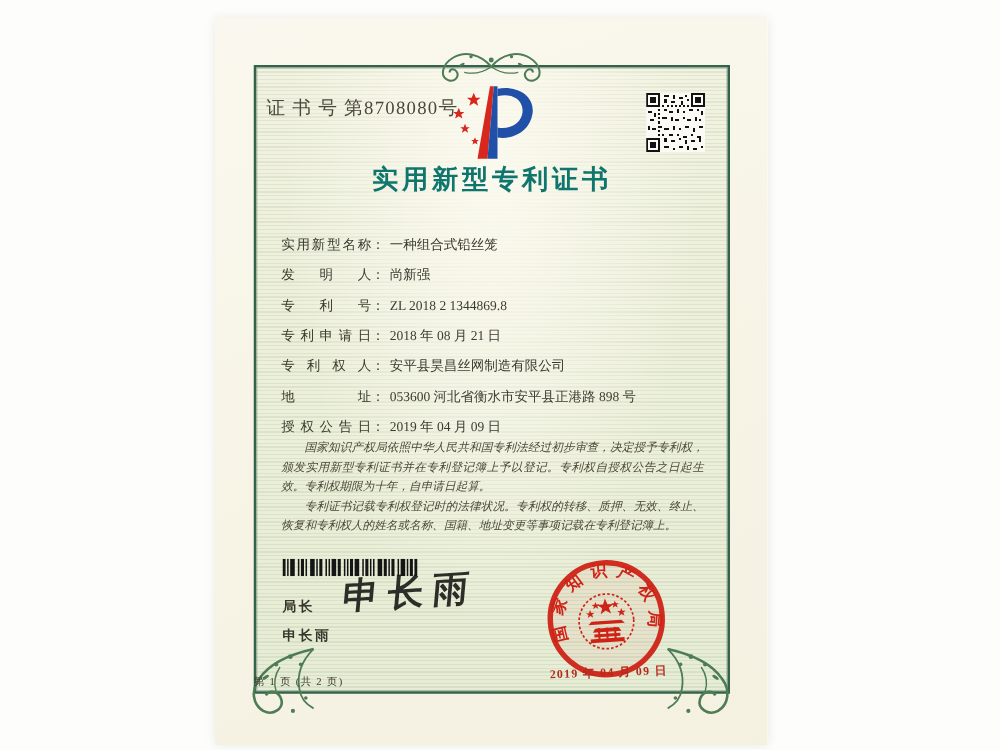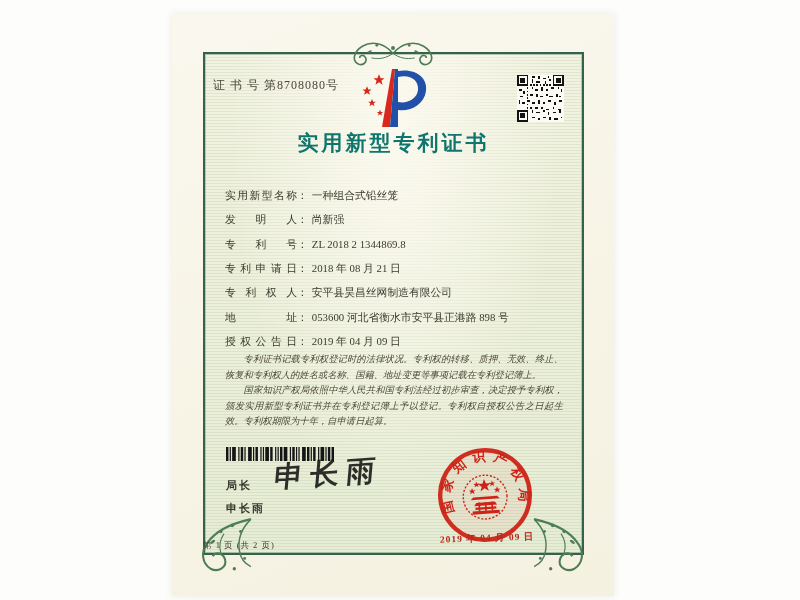--- a/index.html
+++ b/index.html
@@ -17,21 +17,21 @@
     border:2px solid #35624a;
     box-shadow:inset 0 0 0 1px rgba(53,98,74,.28);
     background:
       radial-gradient(ellipse at 50% 16%, rgba(252,250,240,.95) 0%, rgba(252,250,240,0) 62%),
       repeating-linear-gradient(0deg, rgba(104,148,110,.13) 0px, rgba(104,148,110,.13) 1px, rgba(0,0,0,0) 1px, rgba(0,0,0,0) 3px),
       linear-gradient(180deg,#f2f2e0 0%,#ecefd9 60%,#e7ecd4 100%);
   }
 
   .abs { position:absolute; }
 
-  .cert-number { left:213px; top:77px; font-size:12px; letter-spacing:1px; color:#4a483c; }
+  .cert-number { left:213px; top:77px; font-size:15px; letter-spacing:1px; color:#4a483c; }
 
   .doc-title {
     left:203px; top:129px; width:381px; text-align:center;
     font-size:21px; font-weight:700; letter-spacing:3px; color:#0f766e;
   }
 
   .row { position:absolute; left:225px; width:345px; font-size:10.8px; color:#3b3a2f; white-space:nowrap; }
   .flabel { display:inline-block; width:72px; text-align:justify; text-align-last:justify; }
   .fcolon { margin:0 1px 0 0; }
   .fval { margin-left:3px; }
@@ -187,22 +187,22 @@
     <span class="flabel">专利权人</span><span class="fcolon">：</span><span class="fval">安平县昊昌丝网制造有限公司</span>
   </div>
   <div class="row" style="top:311px">
     <span class="flabel">地址</span><span class="fcolon">：</span><span class="fval">053600 河北省衡水市安平县正港路 898 号</span>
   </div>
   <div class="row" style="top:335px">
     <span class="flabel">授权公告日</span><span class="fcolon">：</span><span class="fval">2019 年 04 月 09 日</span>
   </div>
 
   <div class="abs body-text">
+    <p>国家知识产权局依照中华人民共和国专利法经过初步审查，决定授予专利权，颁发实用新型专利证书并在专利登记簿上予以登记。专利权自授权公告之日起生效。专利权期限为十年，自申请日起算。</p>
     <p>专利证书记载专利权登记时的法律状况。专利权的转移、质押、无效、终止、恢复和专利权人的姓名或名称、国籍、地址变更等事项记载在专利登记簿上。</p>
-    <p>国家知识产权局依照中华人民共和国专利法经过初步审查，决定授予专利权，颁发实用新型专利证书并在专利登记簿上予以登记。专利权自授权公告之日起生效。专利权期限为十年，自申请日起算。</p>
   </div>
 
   <svg class="abs barcode" viewBox="0 0 88 14" preserveAspectRatio="none">
     <path fill="#151515" d="M0,0h2v14h-2z M3,0h1v14h-1z M5,0h3v14h-3z M10,0h1v14h-1z M12,0h2v14h-2z M15,0h1v14h-1z M18,0h3v14h-3z M22,0h1v14h-1z M24,0h2v14h-2z M28,0h1v14h-1z M30,0h1v14h-1z M32,0h3v14h-3z M36,0h2v14h-2z M40,0h1v14h-1z M42,0h1v14h-1z M44,0h2v14h-2z M47,0h3v14h-3z M52,0h1v14h-1z M54,0h2v14h-2z M57,0h1v14h-1z M59,0h1v14h-1z M62,0h3v14h-3z M66,0h2v14h-2z M69,0h1v14h-1z M71,0h2v14h-2z M75,0h1v14h-1z M77,0h3v14h-3z M81,0h1v14h-1z M83,0h2v14h-2z M86,0h2v14h-2z"></path>
   </svg>
 
   <div class="abs director-title">局长</div>
   <div class="abs director-name">申长雨</div>
   <div class="abs signature">申长雨</div>
 

